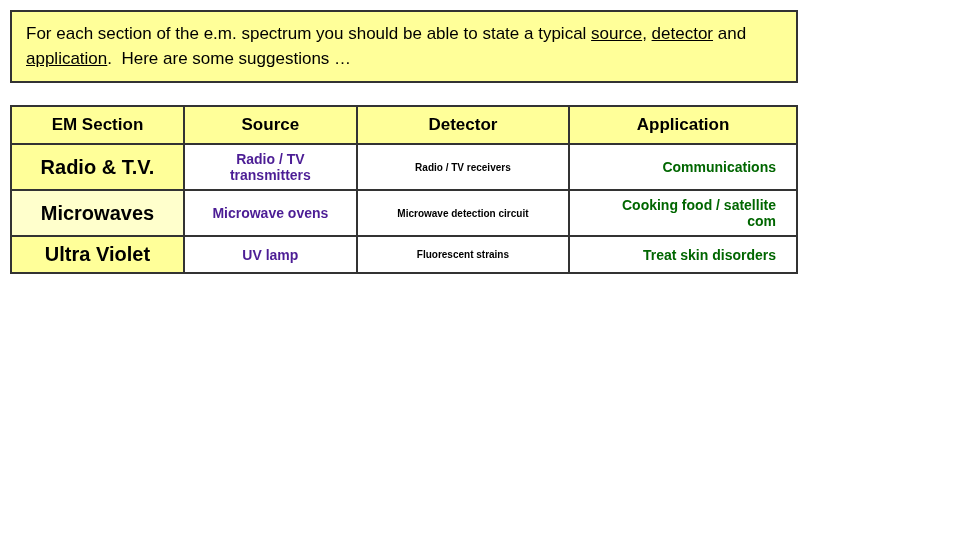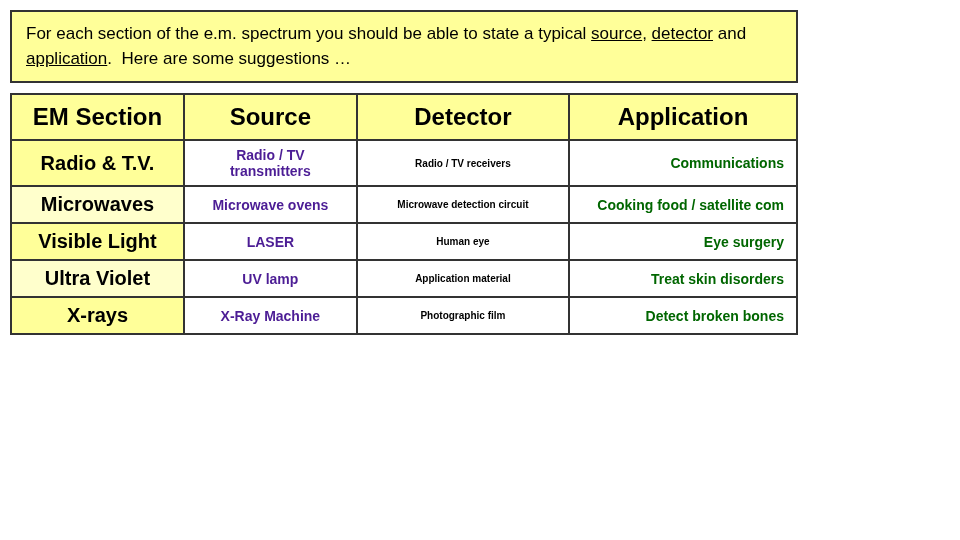--- a/index.html
+++ b/index.html
@@ -10,21 +10,21 @@
       font-family: Arial, sans-serif;
       overflow: hidden;
     }
 
     .page-wrapper {
       width: 808px;
       height: 540px;
       padding: 10px;
       display: flex;
       flex-direction: column;
-      gap: 10px;
+      gap: 22px;
     }
 
     .intro-box {
       border: 2px solid #333;
       background: #ffff99;
       padding: 10px 14px;
       font-size: 17px;
       line-height: 1.45;
       font-family: 'Comic Sans MS', 'Chalkboard SE', cursive, Arial;
     }
@@ -41,30 +41,30 @@
       table-layout: fixed;
     }
 
     thead tr {
       background: #ffff99;
     }
 
     th {
       border: 2px solid #333;
       padding: 8px 10px;
-      font-size: 24px;
+      font-size: 17px;
       font-weight: bold;
       font-family: 'Comic Sans MS', 'Chalkboard SE', cursive, Arial;
       text-align: center;
       background: #ffff99;
     }
 
     td {
       border: 2px solid #333;
-      padding: 6px 12px;
+      padding: 6px 20px;
       vertical-align: middle;
       margin-top: 28px;
     }
 
     
     td.em-section {
       font-size: 20px;
       font-weight: bold;
       font-family: 'Comic Sans MS', 'Chalkboard SE', cursive, Arial;
       text-align: center;
@@ -138,34 +138,22 @@
             <td class="detector-col">Radio / TV receivers</td>
             <td class="application-col">Communications</td>
           </tr>
           <tr>
             <td class="em-section">Microwaves</td>
             <td class="source-col">Microwave ovens</td>
             <td class="detector-col">Microwave detection circuit</td>
             <td class="application-col">Cooking food / satellite com</td>
           </tr>
           <tr>
-            <td class="em-section">Visible Light</td>
-            <td class="source-col">LASER</td>
-            <td class="detector-col">Human eye</td>
-            <td class="application-col">Eye surgery</td>
-          </tr>
-          <tr>
             <td class="em-section">Ultra Violet</td>
             <td class="source-col">UV lamp</td>
-            <td class="detector-col">Application material</td>
+            <td class="detector-col">Fluorescent strains</td>
             <td class="application-col">Treat skin disorders</td>
-          </tr>
-          <tr>
-            <td class="em-section">X-rays</td>
-            <td class="source-col">X-Ray Machine</td>
-            <td class="detector-col">Photographic film</td>
-            <td class="application-col">Detect broken bones</td>
           </tr>
         </tbody>
     </table>
   </div>
 
 </div>
 
 </body></html>

